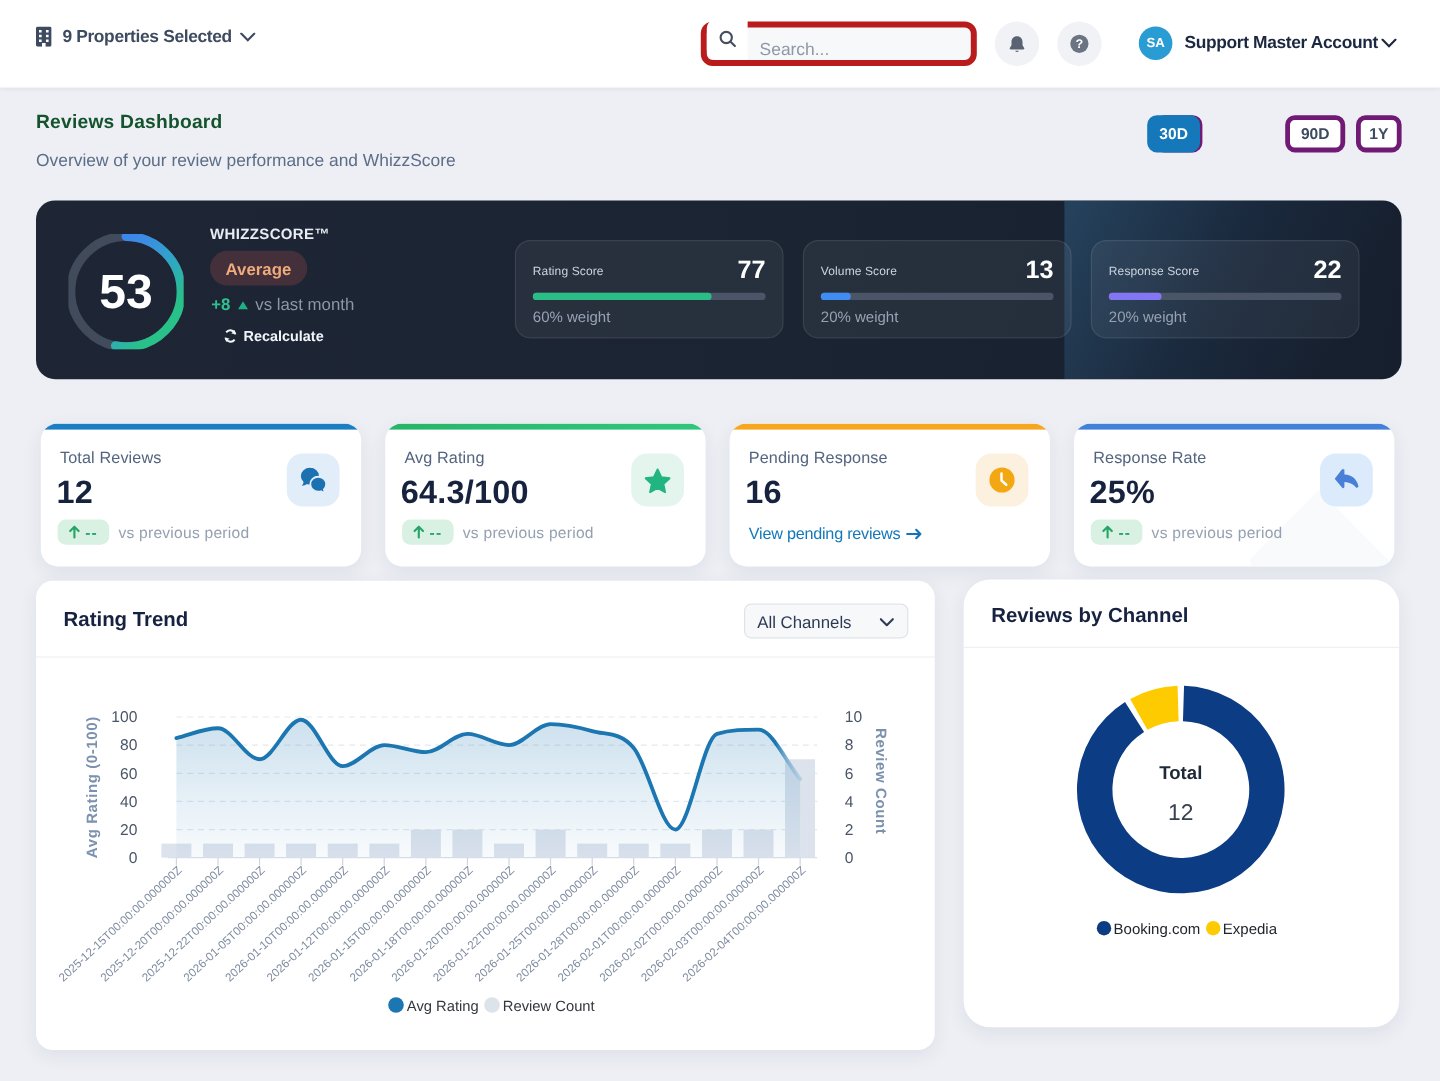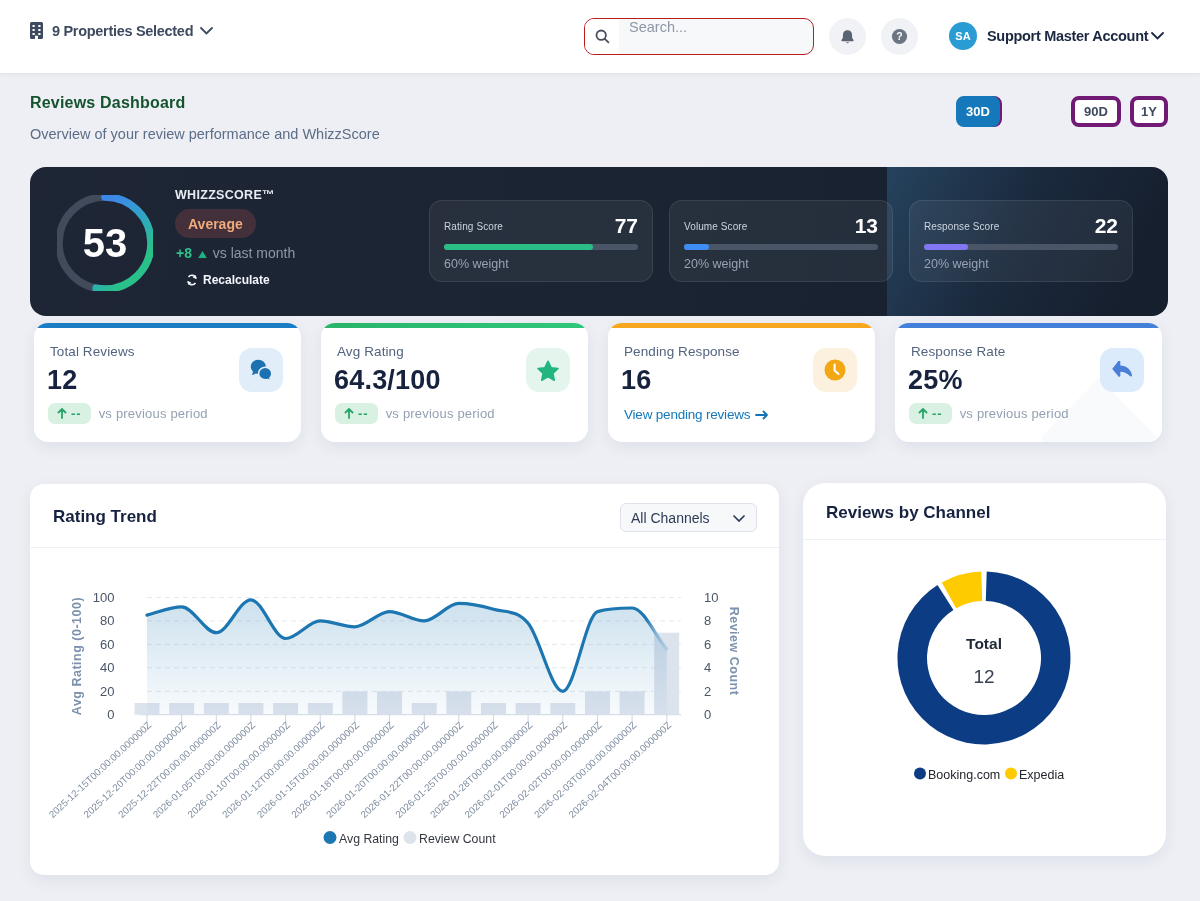--- a/index.html
+++ b/index.html
@@ -6,21 +6,21 @@
 html,body { width:1200px; height:901px; overflow:hidden; }
 body { background:#edeff4; font-family:"Liberation Sans", sans-serif; position:relative; }
 .abs { position:absolute; }
 
 
 #topbar { position:absolute; left:0; top:0; width:1200px; height:73px; background:#ffffff;
   box-shadow:0 1px 4px rgba(30,40,70,0.07); z-index:5; }
 #propsel { position:absolute; left:30px; top:22px; display:flex; align-items:center; }
 #propsel .txt { font-size:14.5px; font-weight:700; color:#3d4a5f; margin-left:9px; letter-spacing:-0.3px; }
 #searchbox { position:absolute; left:584px; top:18px; width:230px; height:37px; background:#f7f8fa;
-  border:1px solid #b91c1c; border-radius:10px; display:flex; align-items:flex-start; }
+  border:5px solid #b91c1c; border-radius:10px; display:flex; align-items:flex-end; }
 #searchbox .iconseg { width:34px; height:35px; background:#ffffff; border-radius:9px 0 0 9px;
   display:flex; align-items:center; justify-content:center; }
 #searchbox .ph { font-size:14.5px; color:#8d97a7; margin-left:10px; }
 .circbtn { position:absolute; top:18px; width:37px; height:37px; border-radius:50%; background:#f1f2f6;
   display:flex; align-items:center; justify-content:center; }
 #avatar { position:absolute; left:949px; top:22px; width:28px; height:28px; border-radius:50%;
   background:#2a9cd4; color:#fff; font-size:11px; font-weight:700; display:flex; align-items:center; justify-content:center;text-align:right; }
 #acctname { position:absolute; left:987px; top:28px; font-size:14.5px; font-weight:700; color:#1c2840; letter-spacing:-0.3px; }
 
 
@@ -45,21 +45,21 @@
 .scard { position:absolute; top:33px; width:224px; height:82px; border-radius:13px;
   background:rgba(255,255,255,0.055); border:1px solid rgba(255,255,255,0.09); }
 .scard .row1 { position:absolute; left:14px; right:14px; top:13px; display:flex; justify-content:space-between; align-items:center; }
 .scard .t { font-size:10px; color:#ccd4e0; letter-spacing:0.1px; }
 .scard .v { font-size:21px; font-weight:800; color:#ffffff; }
 .scard .track { position:absolute; left:14px; top:43px; width:194px; height:6px; border-radius:3px; background:#4b5568; }
 .scard .fill { height:6px; border-radius:3px; }
 .scard .w { position:absolute; left:14px; top:56px; font-size:12.5px; color:#97a2b2; }
 
 
-.stat { position:absolute; top:323px; width:267px; height:119px; background:#fff; border-radius:14px;
+.stat { position:absolute; top:353px; width:267px; height:119px; background:#fff; border-radius:14px;
   box-shadow:0 5px 16px rgba(25,45,85,0.07); overflow:hidden; }
 .stat .accent { position:absolute; left:0; top:0; width:100%; height:5px; }
 .stat .label { position:absolute; left:16px; top:21px; font-size:13.5px; color:#53647f; letter-spacing:0.1px; }
 .stat .value { position:absolute; left:13px; top:42px; font-size:27px; font-weight:800; color:#17233e; letter-spacing:0.2px; }
 .stat .iconbox { position:absolute; right:18px; top:25px; width:44px; height:44px; border-radius:13px;
   display:flex; align-items:center; justify-content:center; }
 .pillrow { position:absolute; left:14px; top:80px; display:flex; align-items:center; }
 .pill { height:21px; padding:0 9px; border-radius:7px; background:#d9f1e3; color:#27a567;
   font-size:13px; font-weight:700; display:flex; align-items:center; letter-spacing:1px; }
 .pillrow .per { margin-left:8px; font-size:13px; color:#94a0b2; letter-spacing:0.2px; }

